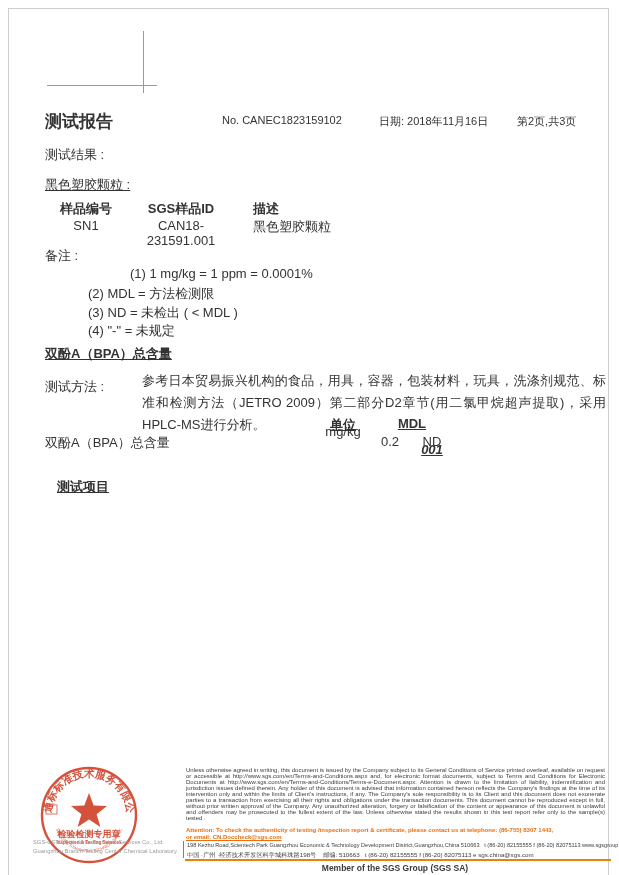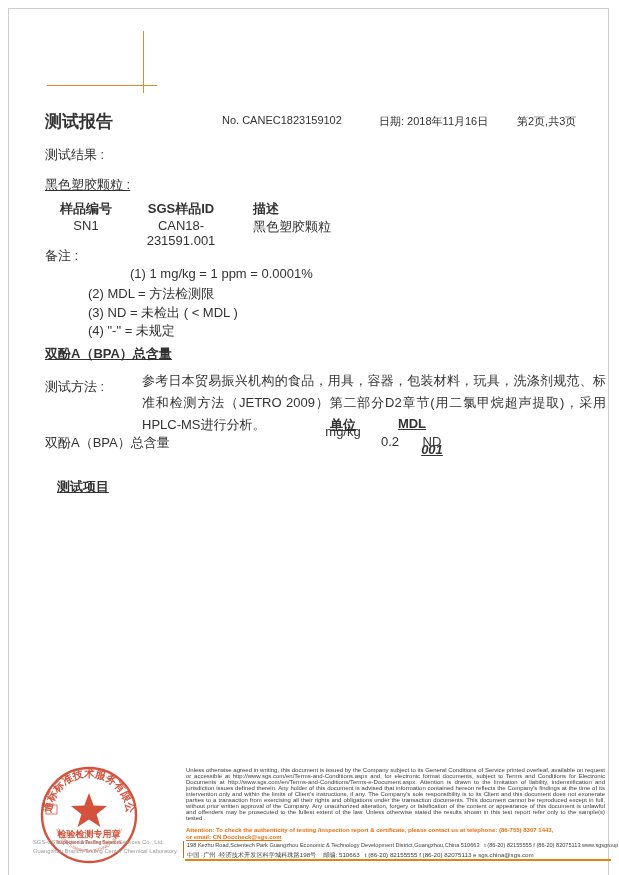--- a/index.html
+++ b/index.html
@@ -112,13 +112,14 @@
   <div class="abs addr" style="left:187px;top:842px;">
     <span>198 Kezhu Road,Scientech Park Guangzhou Economic &amp; Technology Development District,Guangzhou,China 510663</span>&nbsp;&nbsp;
     <span>t (86-20) 82155555   f (86-20) 82075113   www.sgsgroup.com.cn</span>
   </div>
   <div class="abs addr" style="left:187px;top:851px;font-size:6.2px;">
     <span>中国 ·广州 ·经济技术开发区科学城科珠路198号</span>&nbsp;&nbsp;&nbsp;
     <span>邮编: 510663</span>&nbsp;&nbsp;
     <span>t (86-20) 82155555   f (86-20) 82075113   e  sgs.china@sgs.com</span>
   </div>
   <div class="abs orange-hr" style="left:185px;top:859px;width:426px;"></div>
+  <div class="abs member" style="left:185px;top:863px;width:420px;text-align:center;">Member of the SGS Group (SGS SA)</div>
 </div>
 
 </body></html>

